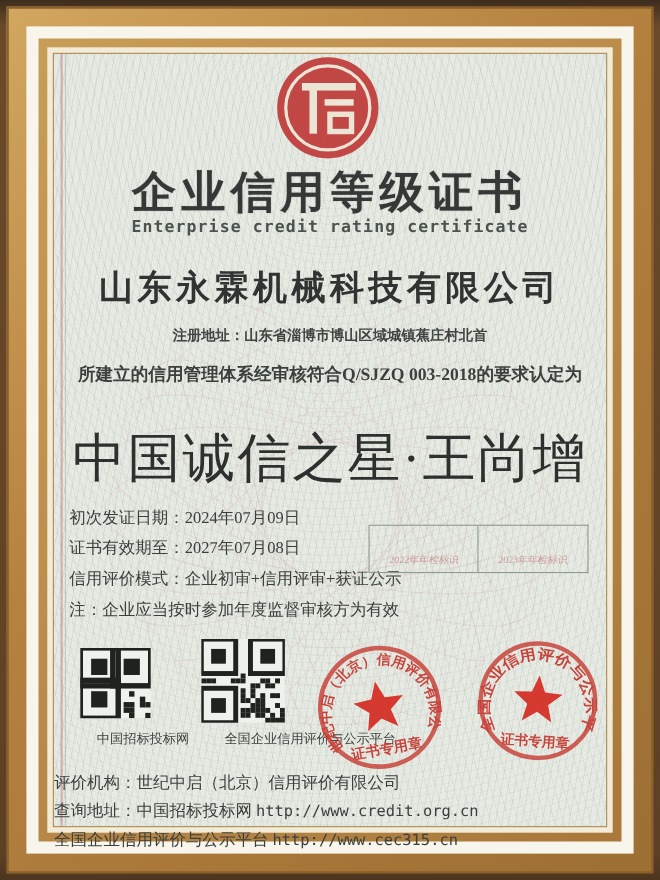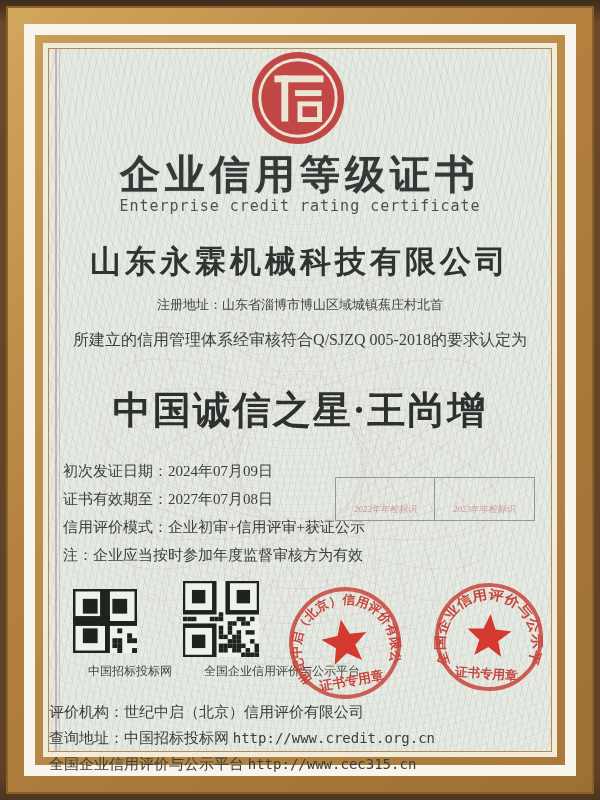--- a/index.html
+++ b/index.html
@@ -9,30 +9,30 @@
   .f3{position:absolute;inset:35px;background:linear-gradient(135deg,#c89d57,#a9783a);}
   .f4{position:absolute;inset:43px;background:#f2ebd8;}
   .paper{position:absolute;inset:48px;border:1px solid #b08a50;background-color:#e6eae3;
     background-image:
       repeating-linear-gradient(100deg, rgba(140,160,150,.16) 0 1px, transparent 1px 6px),
       repeating-linear-gradient(75deg, rgba(140,160,150,.12) 0 1px, transparent 1px 8px),
       repeating-radial-gradient(circle at 50% 10%, rgba(150,170,160,.10) 0 1px, transparent 1px 7px);}
   .edge-line{position:absolute;left:6px;top:0;bottom:0;width:2px;background:rgba(180,70,80,.35);}
   .edge-line2{position:absolute;left:10px;top:0;bottom:0;width:1px;background:rgba(120,150,130,.35);}
   .abs{position:absolute;}
-  .ctr{left:0;right:0;text-align:center;}
+  .ctr{left:0;right:0;text-align:center;font-weight:bold;}
   .rosette{left:36px;top:200px;opacity:.55;pointer-events:none;}
   .topseal{left:200px;top:0px;}
   .title{top:98px;font-size:40px;font-weight:bold;color:#343836;letter-spacing:5px;text-shadow:0 0 1px #34383699;}
   .subtitle{top:148px;font-size:15px;color:#4c524e;font-family:"DejaVu Sans Mono",monospace;letter-spacing:1px;}
   .code{top:176px;font-size:17px;color:#3c403d;letter-spacing:1px;}
   .company{top:192px;font-size:31px;font-weight:bold;color:#2f3331;letter-spacing:4px;}
   .address{top:247px;font-size:13px;color:#414542;}
   .standard{top:281px;font-size:16px;color:#3c403d;}
-  .award{top:336px;font-size:38px;font-weight:bold;color:#2c302e;letter-spacing:2px;}
+  .award{top:336px;font-size:48px;font-weight:normal;color:#2c302e;letter-spacing:2px;}
   .details{left:14px;top:408px;font-size:15px;color:#3b3f3c;line-height:28px;white-space:nowrap;}
   .boxes{left:286px;top:428px;display:flex;}
   .ybox{width:100px;height:44px;border:1px solid #8e9a92;border-left-width:0;display:flex;align-items:flex-end;justify-content:center;padding-bottom:4px;box-sizing:border-box;}
   .ybox:first-child{border-left-width:1px;}
   .ybox span{font-size:9px;color:rgba(190,90,100,.55);transform:skewX(-6deg);}
   .qr1{left:24px;top:540px;}
   .qr2{left:134px;top:532px;}
   .qrlabel{top:614px;font-size:12px;color:#3f443f;}
   .ql1{left:16px;width:130px;text-align:center;}
   .ql2{left:128px;width:210px;text-align:center;}
@@ -85,21 +85,21 @@
         <rect x="33" y="27" width="7" height="47"></rect>
         <rect x="47" y="42" width="27" height="6"></rect>
         <rect x="52" y="56" width="20" height="16" fill="none" stroke="#ece5d6" stroke-width="5"></rect>
       </g>
     </svg>
 
     <div class="abs ctr title">企业信用等级证书</div>
     <div class="abs ctr subtitle">Enterprise credit rating certificate</div>
     <div class="abs ctr company">山东永霖机械科技有限公司</div>
     <div class="abs ctr address">注册地址：山东省淄博市博山区域城镇蕉庄村北首</div>
-    <div class="abs ctr standard">所建立的信用管理体系经审核符合Q/SJZQ 005-2018的要求认定为</div>
+    <div class="abs ctr standard">所建立的信用管理体系经审核符合Q/SJZQ 003-2018的要求认定为</div>
     <div class="abs ctr award">中国诚信之星·王尚增</div>
 
     <div class="abs details">
       <div><span>初次发证日期：</span><span>2024年07月09日</span></div>
       <div><span>证书有效期至：</span><span>2027年07月08日</span></div>
       <div><span>信用评价模式：</span><span>企业初审+信用评审+获证公示</span></div>
       <div><span>注：</span><span>企业应当按时参加年度监督审核方为有效</span></div>
     </div>
 
     <div class="abs boxes">

